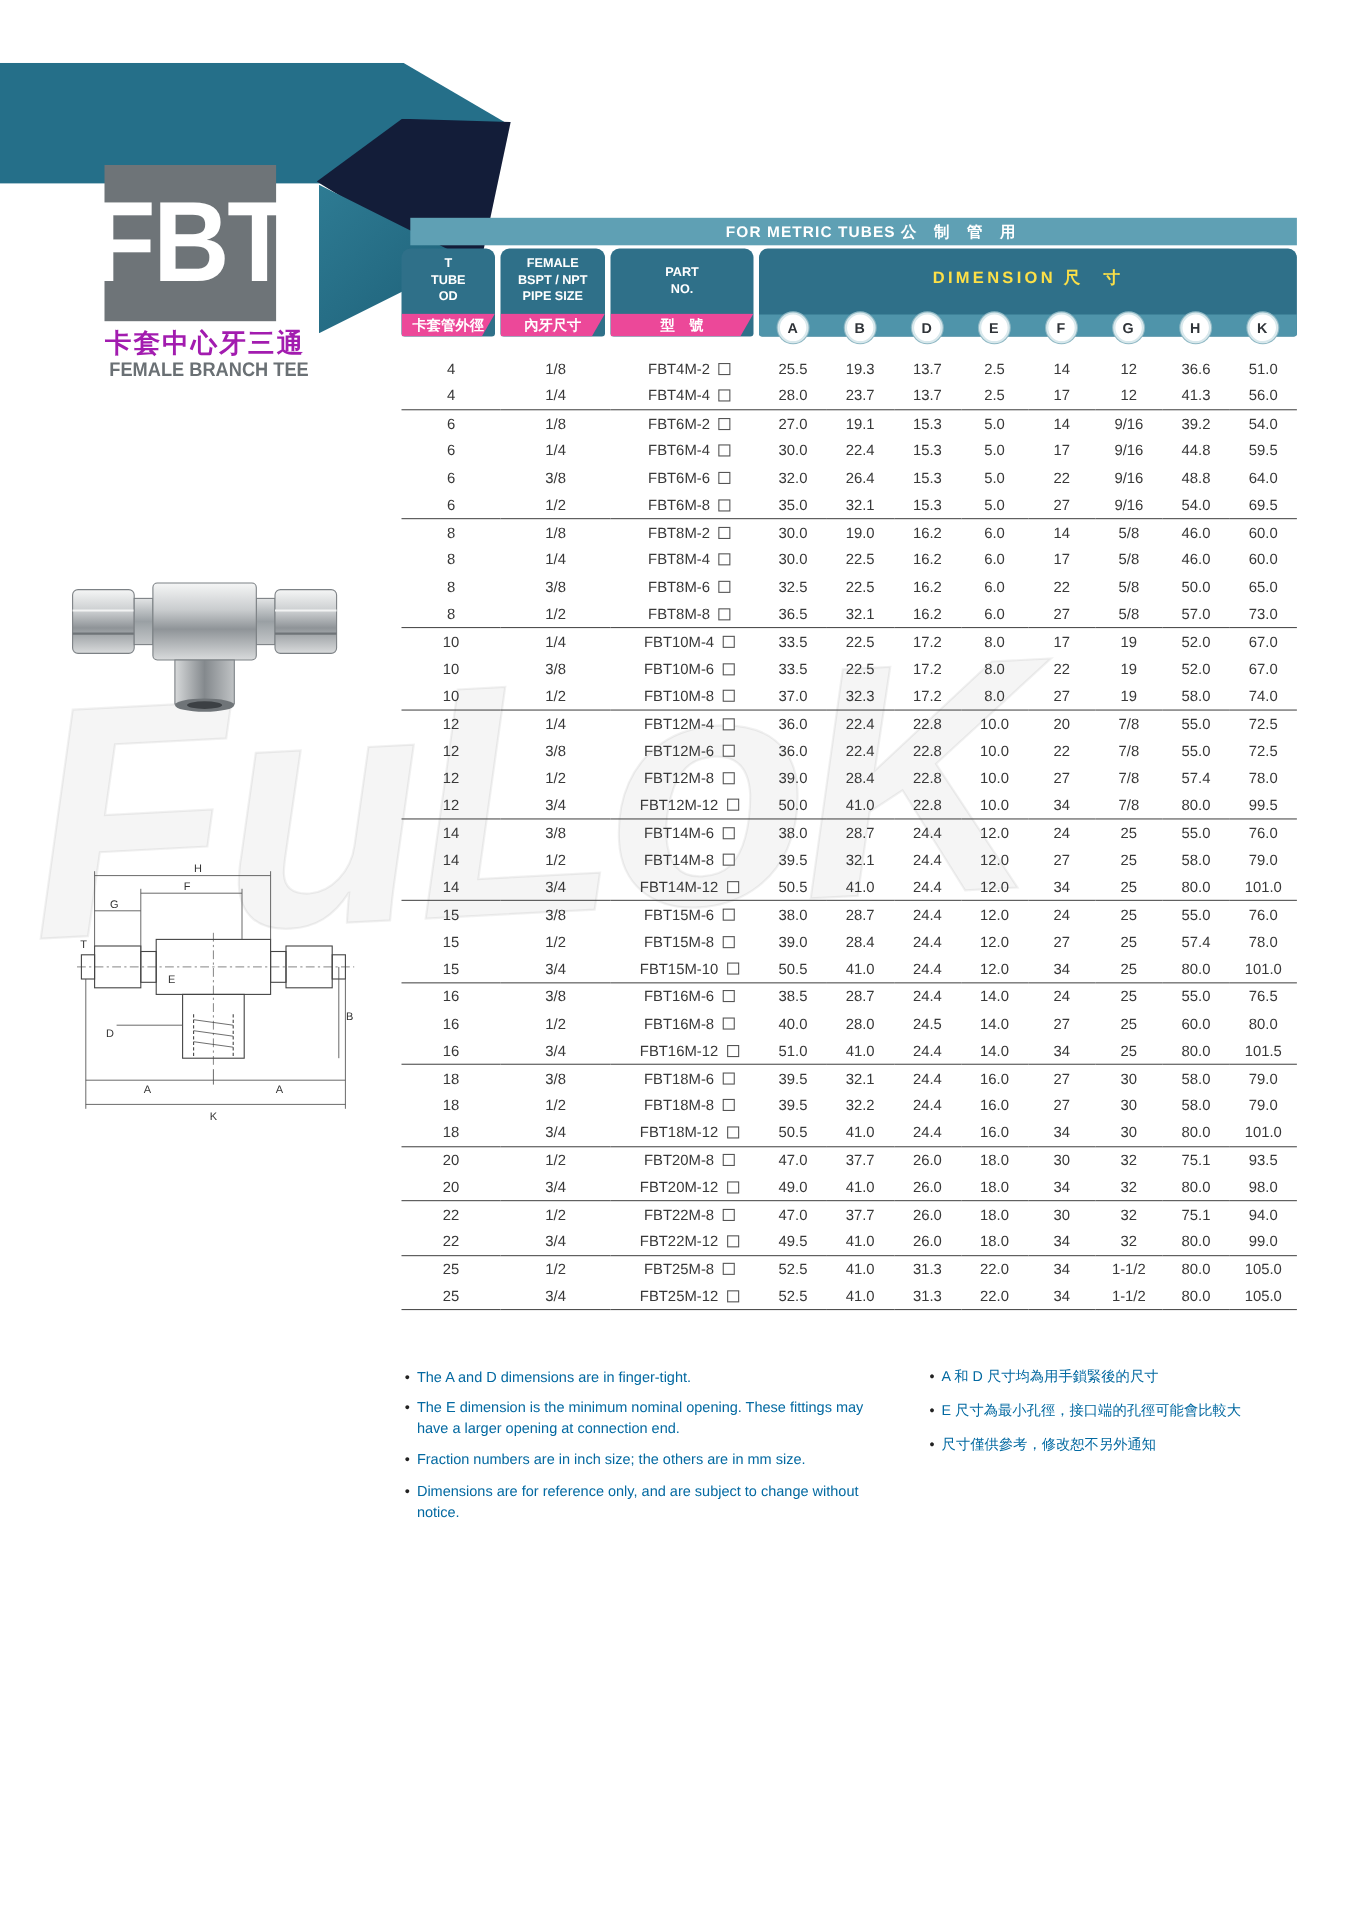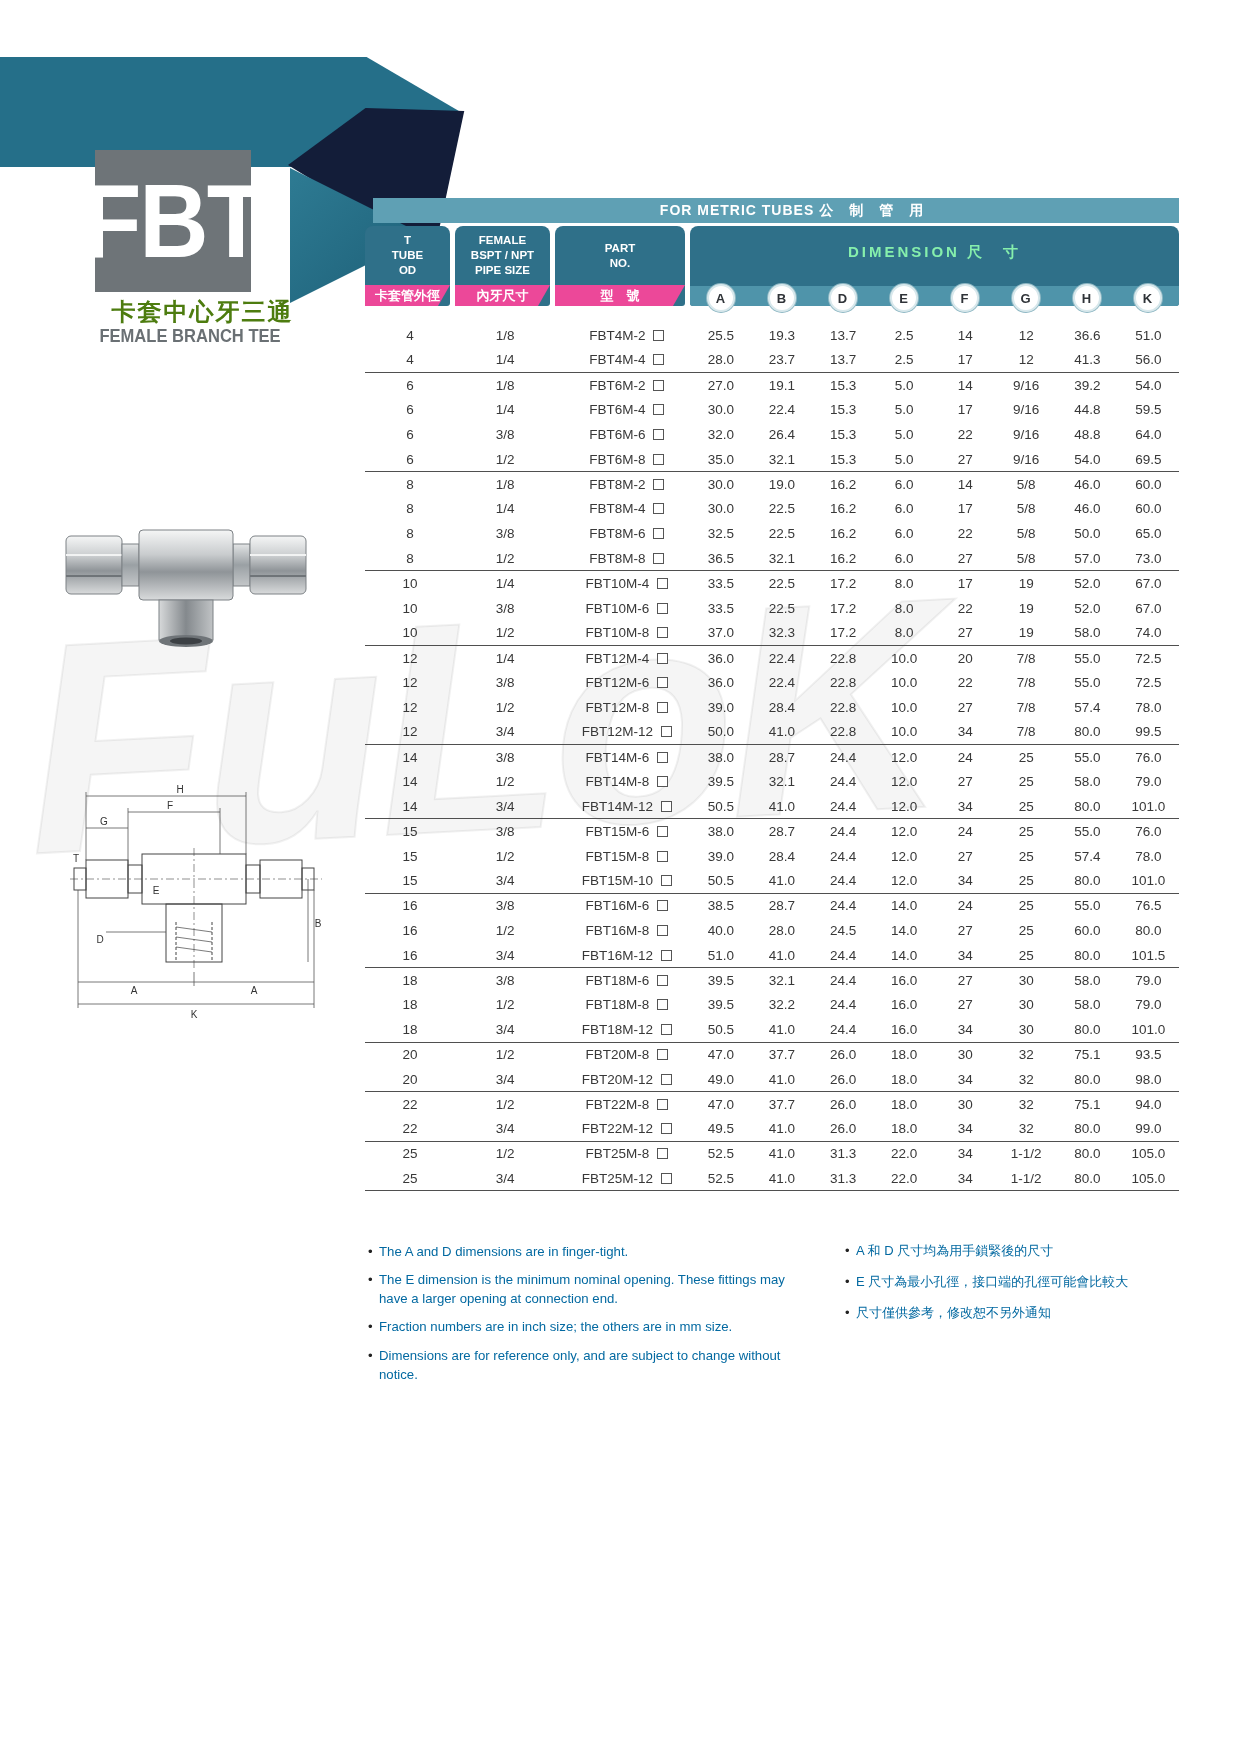--- a/index.html
+++ b/index.html
@@ -11,22 +11,22 @@
     background:#256f89; clip-path:polygon(0 0, 78% 0, 98% 50%, 78% 100%, 0 100%); }
   .band-shadow { position:absolute; left:288px; top:108px; width:235px; height:150px;
     background:#131d39; clip-path:polygon(33% 0, 75% 2%, 62% 98%, 0 38%); }
   .band-arrow { position:absolute; left:290px; top:168px; width:135px; height:135px;
     background:linear-gradient(135deg,#2e7b93,#1d5f77); clip-path:polygon(0 0, 100% 50%, 0 100%); }
 
   
   .fbt-box { position:absolute; left:95px; top:150px; width:156px; height:142px;
     background:#6e7478; color:#fff; display:flex; align-items:center; justify-content:center; }
   .fbt-box .code { font-size:96px; font-weight:bold; letter-spacing:-2px; transform:scaleY(1.08); }
-  .title-cn { position:absolute; left:100px; top:296px; width:205px; text-align:center;
-    font-size:24px; font-weight:bold; color:#4d7c0f; letter-spacing:2px; }
+  .title-cn { position:absolute; left:84px; top:296px; width:205px; text-align:center;
+    font-size:24px; font-weight:bold; color:#a21caf; letter-spacing:2px; }
   .title-en { position:absolute; left:80px; top:326px; width:220px; text-align:center;
     font-size:18px; font-weight:bold; color:#6a7074; transform:scaleX(0.92); letter-spacing:0px; white-space:nowrap; }
 
   
   .watermark { position:absolute; left:30px; top:545px; width:1210px; height:520px;
     font-size:300px; font-weight:bold; font-style:italic; letter-spacing:-8px;
     color:rgba(60,60,60,0.05); -webkit-text-stroke:2px rgba(60,60,60,0.07);
     transform:rotate(-3deg); pointer-events:none; white-space:nowrap; overflow:hidden; }
 
   
@@ -35,21 +35,21 @@
     text-align:center; font-size:14px; font-weight:bold; letter-spacing:1px; margin-left:8px;padding-left:32px; }
   .thead { display:grid; grid-template-columns:90px 100px 135px 489px; margin-top:3px; height:80px; }
   .hbox { position:relative; background:#2f7089; border-radius:8px 8px 3px 3px; margin-right:5px;
     display:flex; flex-direction:column; }
   .hbox:last-child { margin-right:0; }
   .hen { flex:1; display:flex; align-items:center; justify-content:center; text-align:center;
     color:#fff; font-size:11.5px; font-weight:bold; line-height:1.3; white-space:pre-line; }
   .hcn { height:21px; line-height:21px; text-align:center; color:#fff; font-size:13px; font-weight:bold;
     background:#ec4899; clip-path:polygon(0 0, 100% 0, calc(100% - 12px) 100%, 0 100%); }
   .dimtitle { height:52px; display:flex; align-items:center; justify-content:center;
-    color:#86efac; font-size:15px; font-weight:bold; letter-spacing:3px; }
+    color:#fde047; font-size:15px; font-weight:bold; letter-spacing:3px; }
   .dimstrip { position:absolute; left:0; right:0; bottom:0; height:20px; background:#4f94aa;
     border-radius:0 0 3px 3px; }
   .circles { position:absolute; left:0; bottom:-6px; width:100%;
     display:grid; grid-template-columns:repeat(8,61px); justify-items:center; }
   .circles span { width:28px; height:28px; border-radius:50%; background:#fff;
     border:2px solid #d8e8ec; box-shadow:0 0 0 1px #8fb8c4; color:#2f3338;
     font-size:13px; font-weight:bold; display:flex; align-items:center; justify-content:center; }
 
   table.spec { border-collapse:collapse; margin-top:17px; width:814px; table-layout:fixed; }
   table.spec td { height:24.8px; font-size:13.5px; color:#383838; text-align:center; padding:0; }

